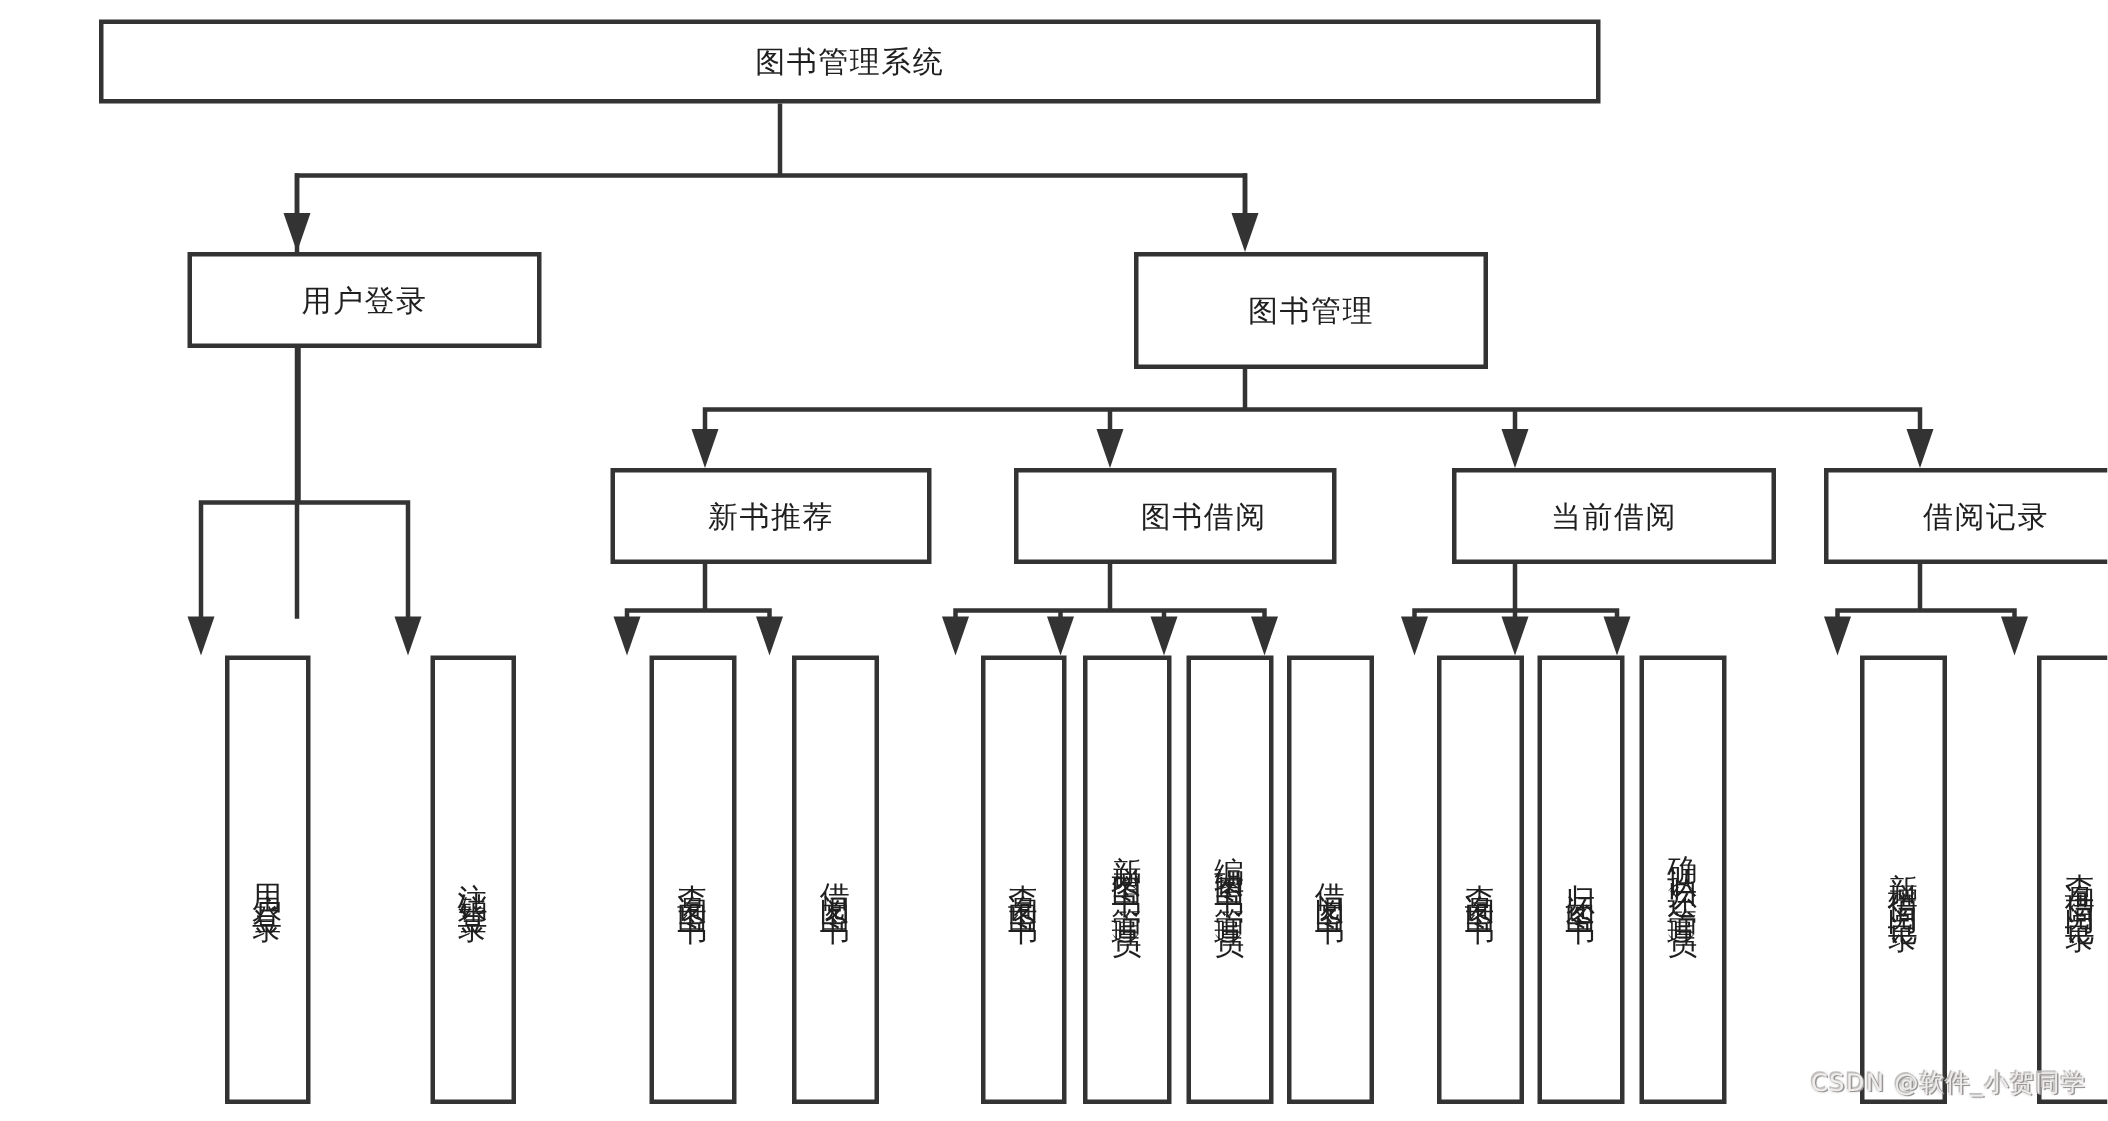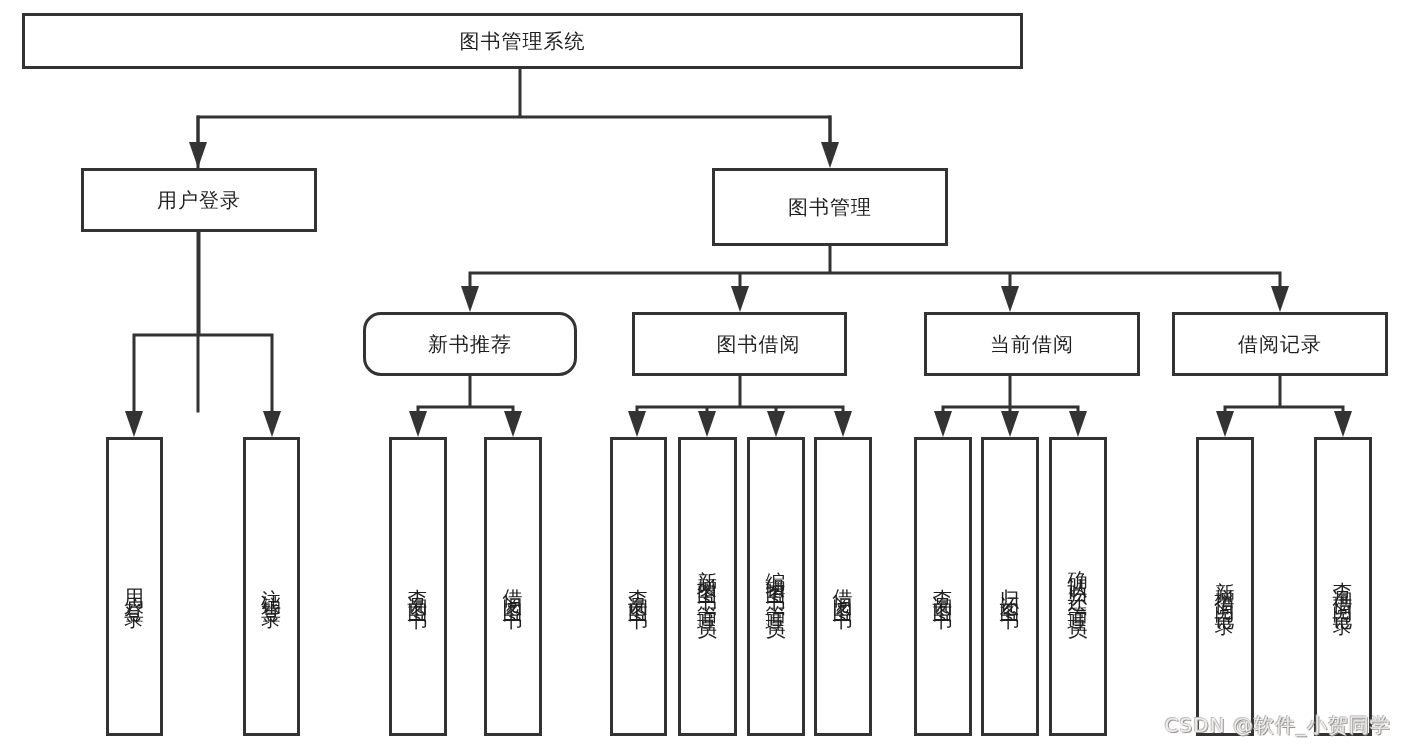--- a/index.html
+++ b/index.html
@@ -14,55 +14,56 @@
   .node{
     position:absolute;
     box-sizing:border-box;
     border:3px solid #333333;
     background:#ffffff;
     display:flex;align-items:center;justify-content:center;
     color:#1f1f1f;
     font-size:20px;
     letter-spacing:1px;
     line-height:1;
+    margin-left:44px;
   }
   .vnode{
     writing-mode:vertical-rl;
     letter-spacing:7px;
     font-size:20px;
     padding:4px 0;
   }
   
   .n-root{left:22px;top:13px;width:1001px;height:56px;}
   
   .n-l2a{left:81px;top:168px;width:236px;height:64px;}
   .n-l2b{left:712px;top:168px;width:236px;height:78px;}
   
-  .n-l3a{left:363px;top:312px;width:214px;height:64px;border-radius:18px;}
+  .n-l3a{left:363px;top:312px;width:214px;height:64px;}
   .n-l3b{left:632px;top:312px;width:215px;height:64px;padding-left:38px;}
   .n-l3c{left:924px;top:312px;width:216px;height:64px;}
   .n-l3d{left:1172px;top:312px;width:216px;height:64px;}
   
   .lf1{left:106px;top:437px;width:57px;height:299px;}
   .lf2{left:243px;top:437px;width:57px;height:299px;}
   .lf3{left:389px;top:437px;width:58px;height:299px;}
   .lf4{left:484px;top:437px;width:58px;height:299px;}
   .lf5{left:610px;top:437px;width:57px;height:299px;}
   .lf6{left:678px;top:437px;width:59px;height:299px;}
   .lf7{left:747px;top:437px;width:58px;height:299px;}
   .lf8{left:814px;top:437px;width:58px;height:299px;}
   .lf9{left:914px;top:437px;width:58px;height:299px;}
   .lf10{left:981px;top:437px;width:58px;height:299px;}
   .lf11{left:1049px;top:437px;width:58px;height:299px;}
   .lf12{left:1196px;top:437px;width:58px;height:299px;}
   .lf13{left:1314px;top:437px;width:58px;height:299px;}
   #watermark{
     position:absolute;
     right:14px;top:712px;
-    font-size:20px;
+    font-size:16px;
     letter-spacing:1px;
     color:#efecec;
     text-shadow:1px 1px 0 #9a9696,-1px -1px 0 #c2bebe,0 0 2px #8f8b8b;
     white-space:nowrap;
     z-index:5;
   }
 </style>
 </head>
 <body>
 

